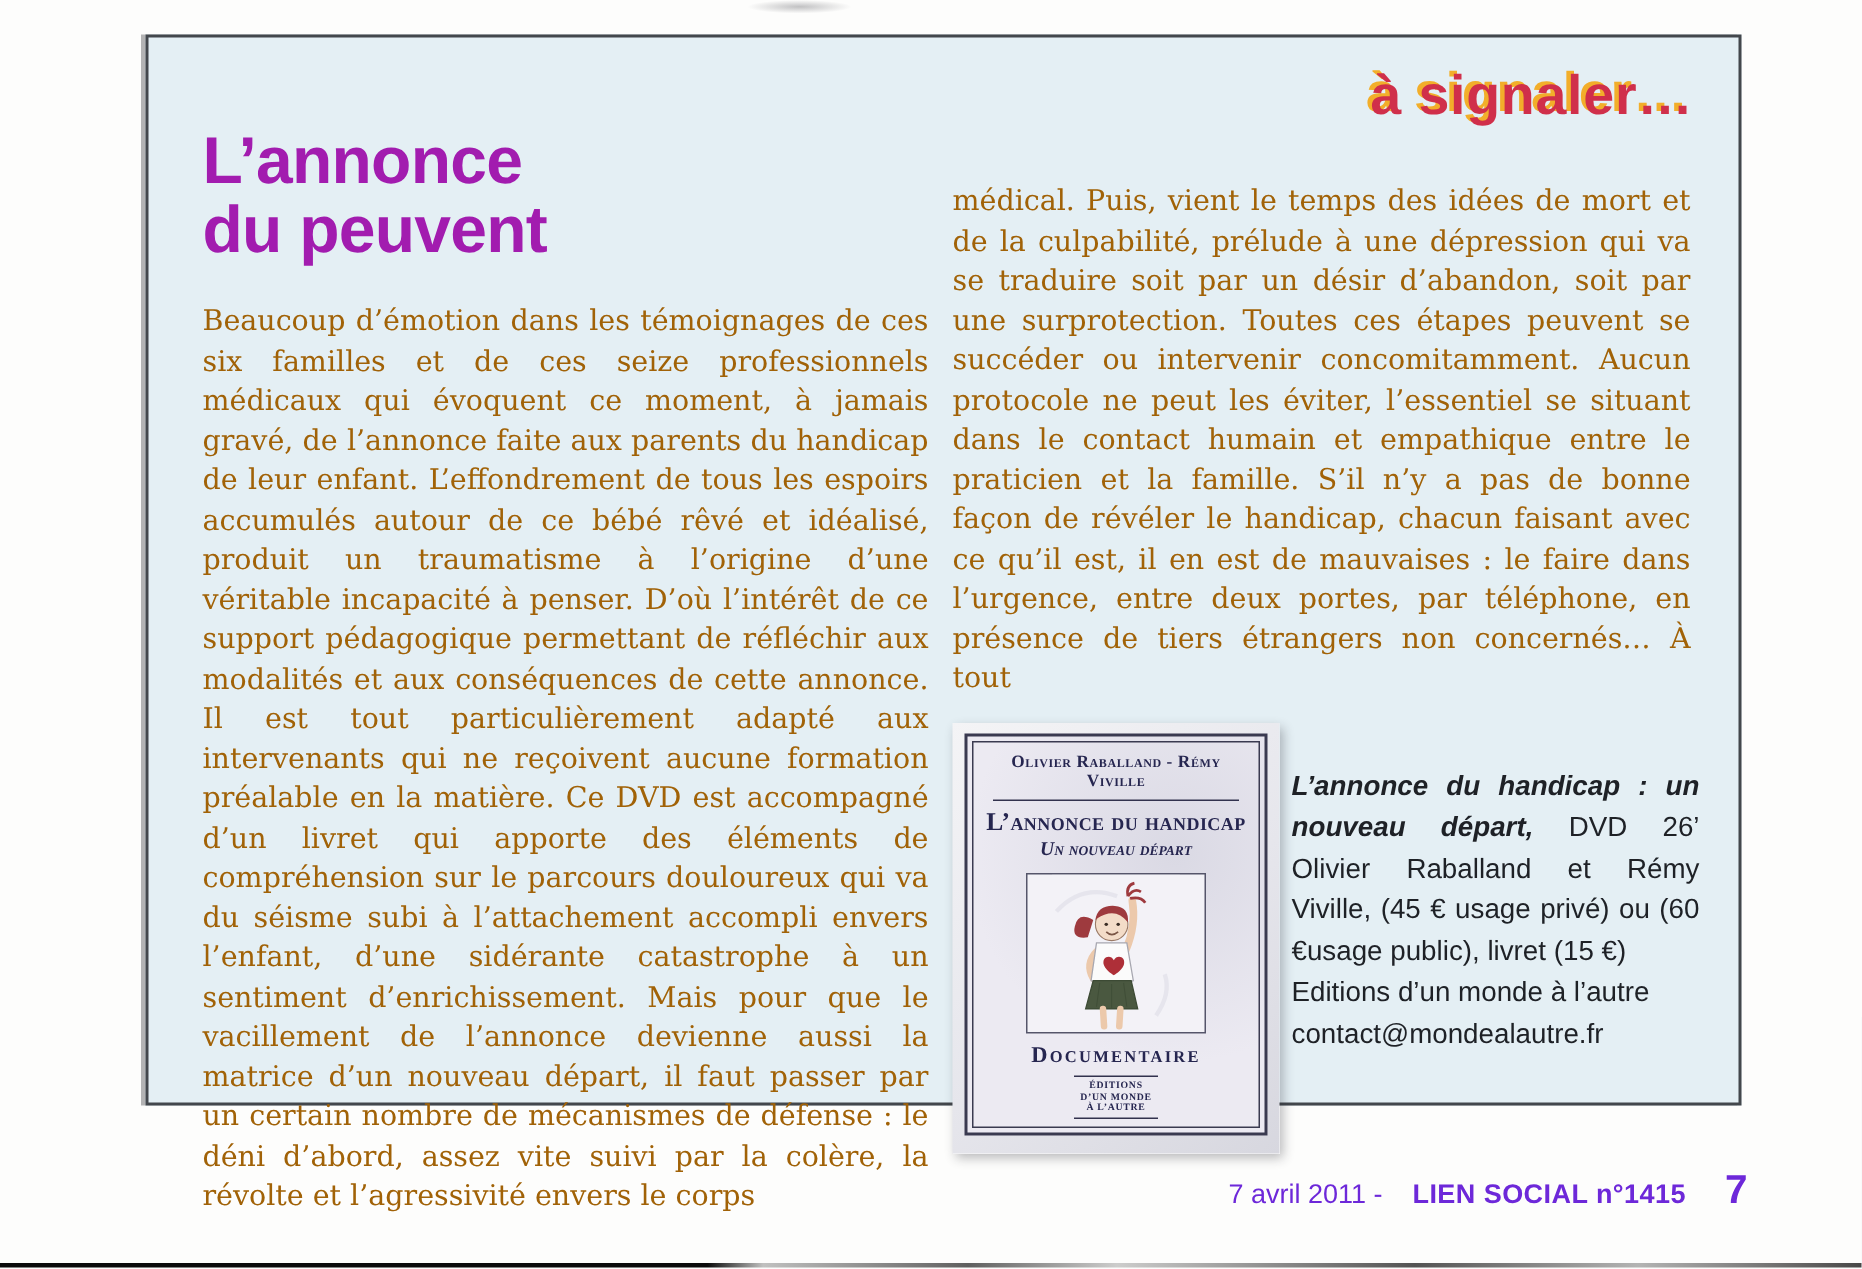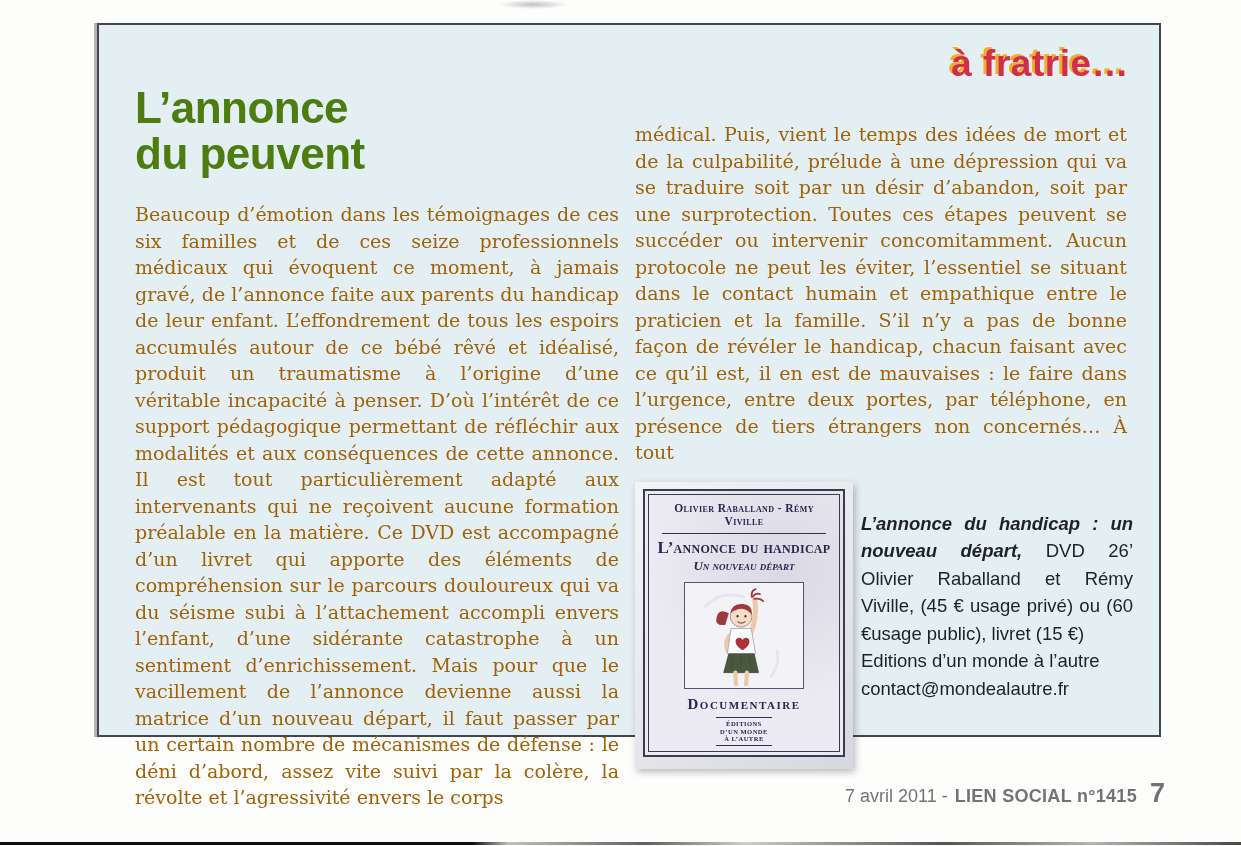--- a/index.html
+++ b/index.html
@@ -33,21 +33,21 @@
     display:flex;gap:16px;
     padding:60px 32px 0 36px;
   }
   .col-left{width:487px;}
   .col-right{width:492px;padding-top:36px;}
 
   .article-title{
     margin:0 0 24px 0;
     font-family:"Liberation Sans",sans-serif;
     font-size:44px;line-height:46px;font-weight:600;
-    letter-spacing:-0.5px;color:#4d7c0f;
+    letter-spacing:-0.5px;color:#a21caf;
   }
   .article-title span{display:block;}
 
   .body-text{
     margin:0;
     font-family:"DejaVu Serif","Liberation Serif",serif;
     font-size:19px;line-height:26.5px;
     color:#a16207;
     text-align:justify;
     hyphens:auto;
@@ -125,23 +125,23 @@
     margin-top:44px;width:272px;
     font-family:"Liberation Sans",sans-serif;
     font-size:18.5px;line-height:27.5px;color:#1e2126;
   }
   .caption-main{margin:0;text-align:justify;}
   .caption-title{font-weight:bold;font-style:italic;}
   .caption-line{text-align:left;}
 
   .footer{
     position:absolute;top:778px;right:76px;
-    display:flex;align-items:baseline;gap:7px;
-    font-family:"Liberation Sans",sans-serif;
-    font-size:18px;color:#737373;
+    display:flex;align-items:baseline;gap:20px;
+    font-family:"Liberation Sans",sans-serif;
+    font-size:18px;color:#6d28d9;
   }
   .footer .journal{font-weight:bold;letter-spacing:.3px;}
   .footer .pagenum{font-weight:bold;font-size:27px;margin-left:6px;}
 
   .scan-smudge{
     position:absolute;top:0;left:498px;width:70px;height:9px;
     background:radial-gradient(ellipse at center,rgba(120,120,125,.45),rgba(120,120,125,0) 70%);
   }
   .scan-bar{
     position:absolute;left:0;bottom:1px;width:100%;height:3px;
@@ -152,21 +152,21 @@
       rgba(11,11,11,.3) 88%, rgba(11,11,11,.75) 100%);
   }
 </style>
 </head>
 <body>
 
 <div class="canvas">
 
   <div class="sheet">
 
-    <div class="section-label">à fratrie…</div>
+    <div class="section-label">à signaler…</div>
 
     <div class="columns">
 
       <div class="col-left">
         <h1 class="article-title">
           <span>L’annonce</span>
           <span>du peuvent</span>
         </h1>
         <p class="body-text">Beaucoup d’émotion dans les témoignages de ces six familles et de ces seize professionnels médicaux qui évoquent ce moment, à jamais gravé, de l’annonce faite aux parents du handicap de leur enfant. L’effondrement de tous les espoirs accumulés autour de ce bébé rêvé et idéalisé, produit un traumatisme à l’origine d’une véritable incapacité à penser. D’où l’intérêt de ce support pédagogique permettant de réfléchir aux modalités et aux conséquences de cette annonce. Il est tout particulièrement adapté aux intervenants qui ne reçoivent aucune formation préalable en la matière. Ce DVD est accompagné d’un livret qui apporte des éléments de compréhension sur le parcours douloureux qui va du séisme subi à l’attachement accompli envers l’enfant, d’une sidérante catastrophe à un sentiment d’enrichissement. Mais pour que le vacillement de l’annonce devienne aussi la matrice d’un nouveau départ, il faut passer par un certain nombre de mécanismes de défense : le déni d’abord, assez vite suivi par la colère, la révolte et l’agressivité envers le corps</p>
       </div>

